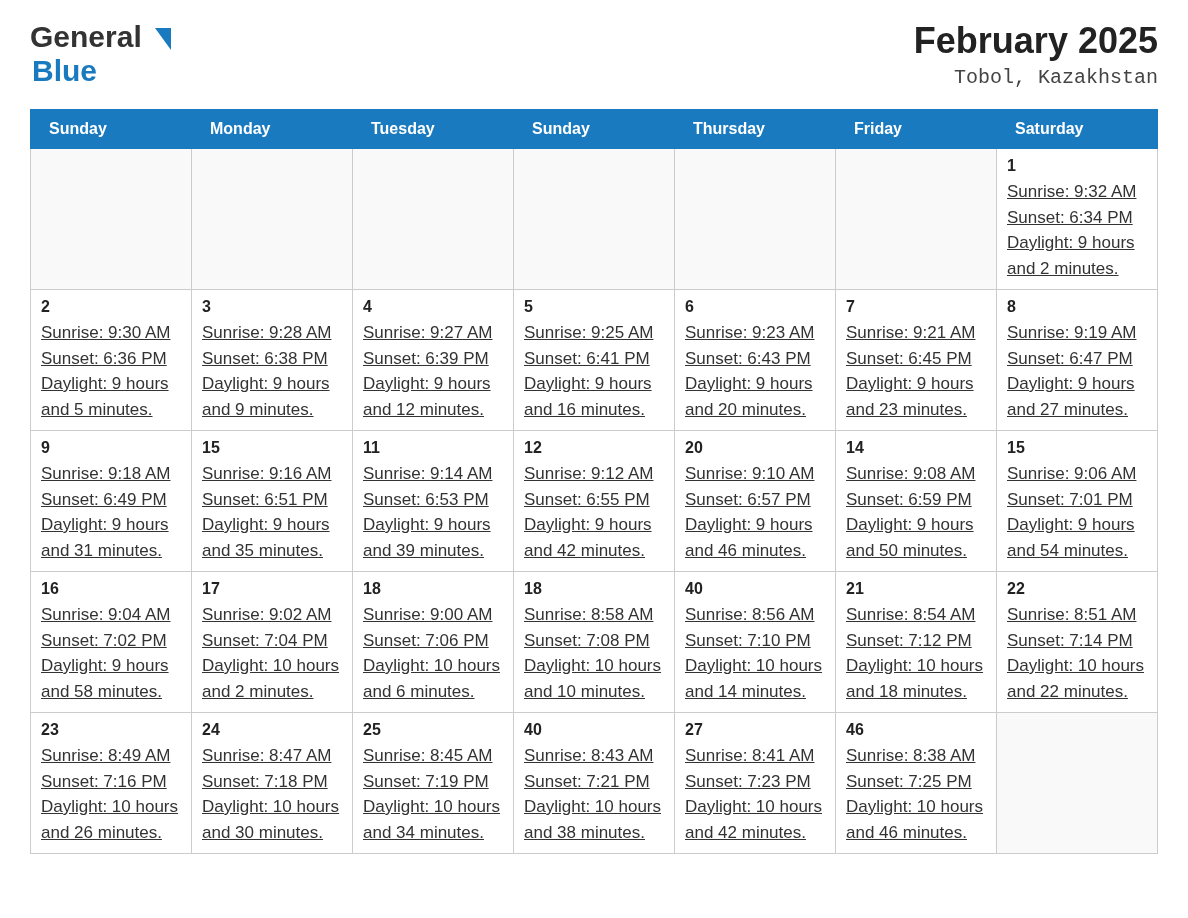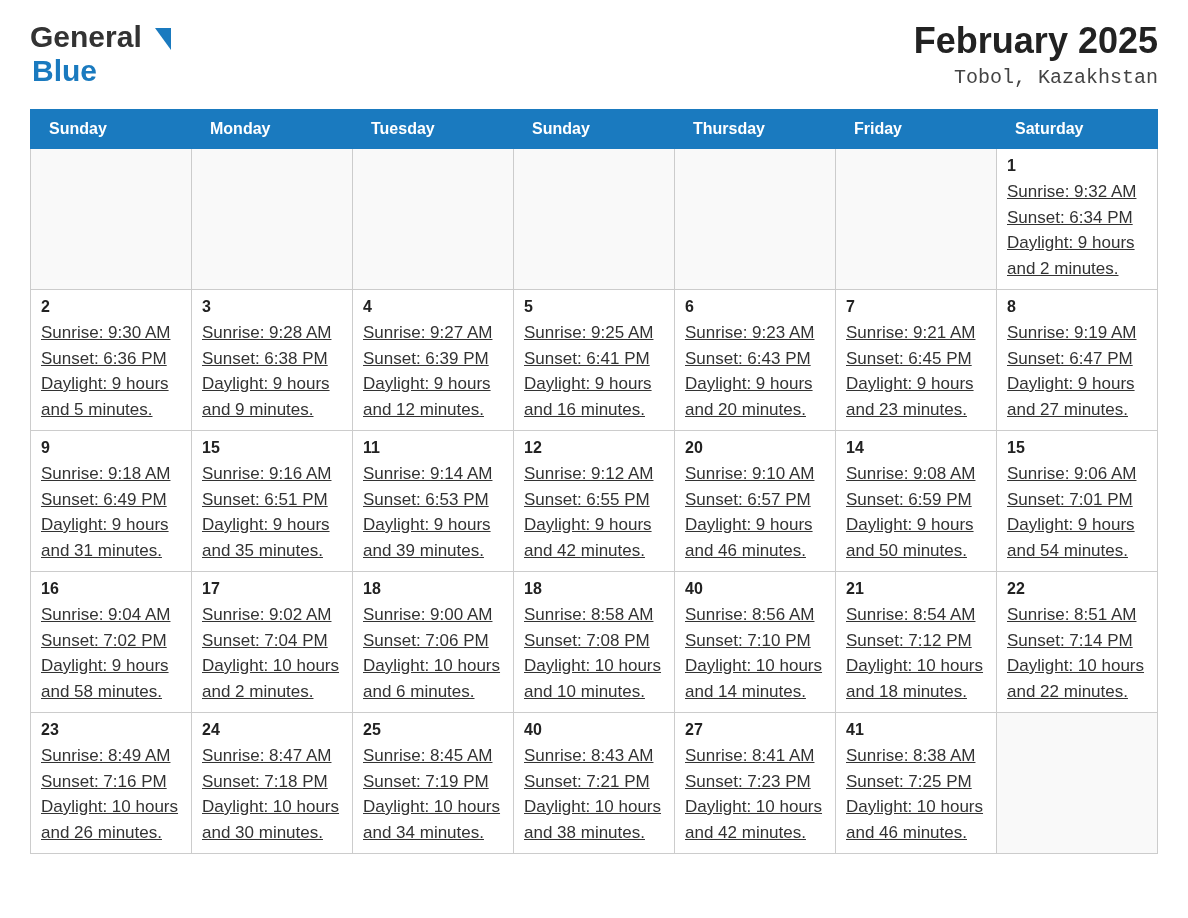--- a/index.html
+++ b/index.html
@@ -231,19 +231,19 @@
         </td>
         <td>
           <span class="day-number">40</span>
           <div class="day-info">Sunrise: 8:43 AM<br>Sunset: 7:21 PM<br>Daylight: 10 hours and 38 minutes.</div>
         </td>
         <td>
           <span class="day-number">27</span>
           <div class="day-info">Sunrise: 8:41 AM<br>Sunset: 7:23 PM<br>Daylight: 10 hours and 42 minutes.</div>
         </td>
         <td>
-          <span class="day-number">41</span>
+          <span class="day-number">46</span>
           <div class="day-info">Sunrise: 8:38 AM<br>Sunset: 7:25 PM<br>Daylight: 10 hours and 46 minutes.</div>
         </td>
         <td class="empty-cell"></td>
       </tr>
     </tbody>
 </table>
 
 </body></html>

